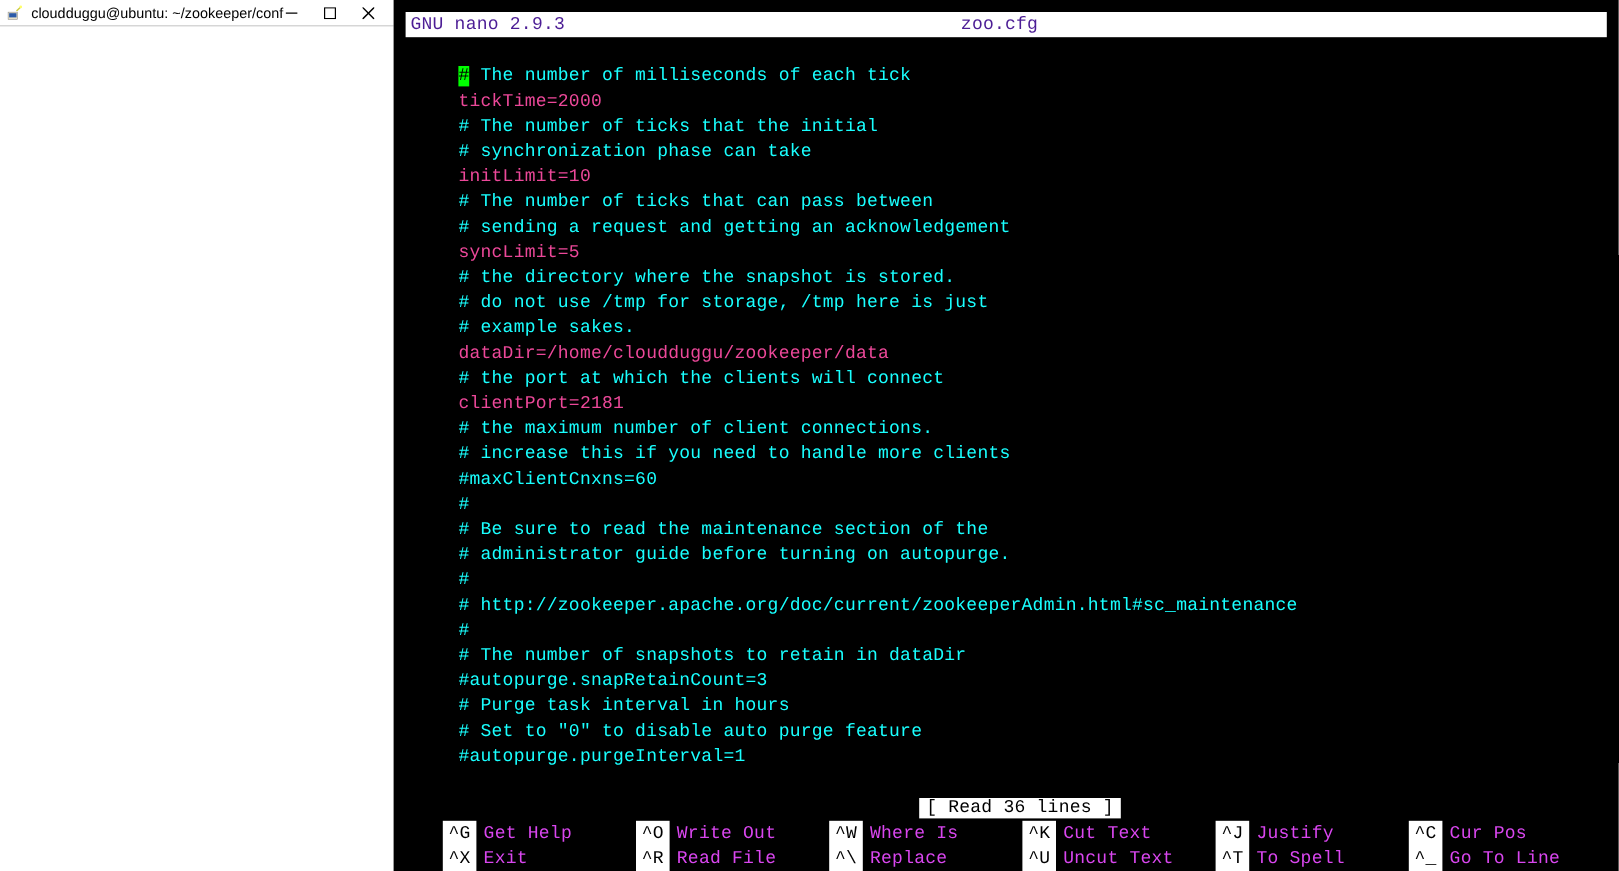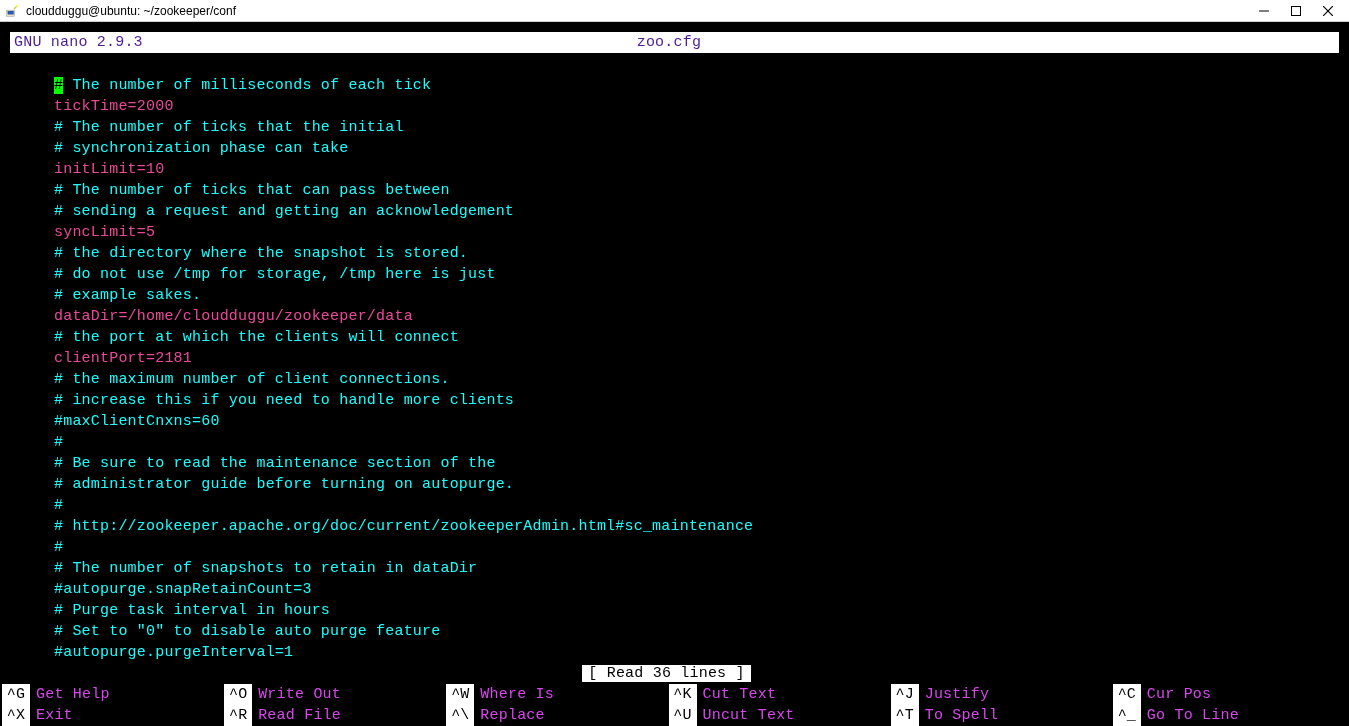--- a/index.html
+++ b/index.html
@@ -1,17 +1,17 @@
 <!DOCTYPE html>
 <html><head>
 <meta charset="utf-8">
 <style>
   * { margin: 0; padding: 0; box-sizing: border-box; }
   html, body { width: 1349px; height: 726px; font-family: "Consolas", "Courier New", monospace; background: #fff; overflow: hidden; }
-  .window { width: 1349px; height: 726px; display: flex; flex-direction: column; }
+  .window { width: 1349px; height: 726px; display: flex; flex-direction: row; }
   .titlebar {
     height: 22px; background: #fff; display: flex; align-items: center;
     font-size: 12px; font-family: "Segoe UI", sans-serif; padding-left: 4px; border-bottom: 1px solid #ccc;
   }
   .titlebar-icon { width: 16px; height: 16px; margin-right: 6px; display:inline-flex; align-items:center; justify-content:center; }
   .titlebar-icon svg { width:14px; height:14px; }
   .title-text { flex: 0 0 auto; color: #000; }
   .title-spacer { flex: 1; }
   .win-controls { display: flex; gap: 18px; padding-right: 14px; font-family: "Segoe UI Symbol", sans-serif; font-size: 12px; }
   .win-btn svg { width: 10px; height: 10px; display:block; }
@@ -24,21 +24,21 @@
   .nano-header {
     background: #fff; color: #4c1d95; height: 21px; margin: 10px 10px 16px 10px;
     display: flex; align-items: flex-start; padding: 0 4px; font-weight: normal;
   }
   .nano-app { flex: 0 0 auto; }
   .nano-file { flex: 1; text-align: center; }
   .file-body { padding: 6px 0 0 6px; white-space: pre; margin-left: 48px; }
   .comment { color: #19ffff; }
   .setting { color: #ec4899; }
   .cursor-bg { background: #00ff00; color: #000; }
-  .footer { position: absolute; bottom: 0; left: 0; right: 16px; }
+  .footer { position: absolute; bottom: 0; left: 0; right: 16px; padding-left: 39px; }
   .status-line { text-align: center; height: 21px; }
   .status-inner { background: #fff; color: #000; padding: 0 6px; }
   .shortcuts { display: flex; flex-wrap: nowrap; height: 42px; }
   .sc-col { flex: 1; display: flex; flex-direction: column; }
   .sc { height: 21px; display:flex; align-items:center; }
   .sc-key { background: #fff; color: #000; padding: 0 0; min-width: 28px; text-align:center; margin: 0 6px 0 2px; }
   .sc-label { color: #d946ef; }
 </style>
 </head>
 <body>

